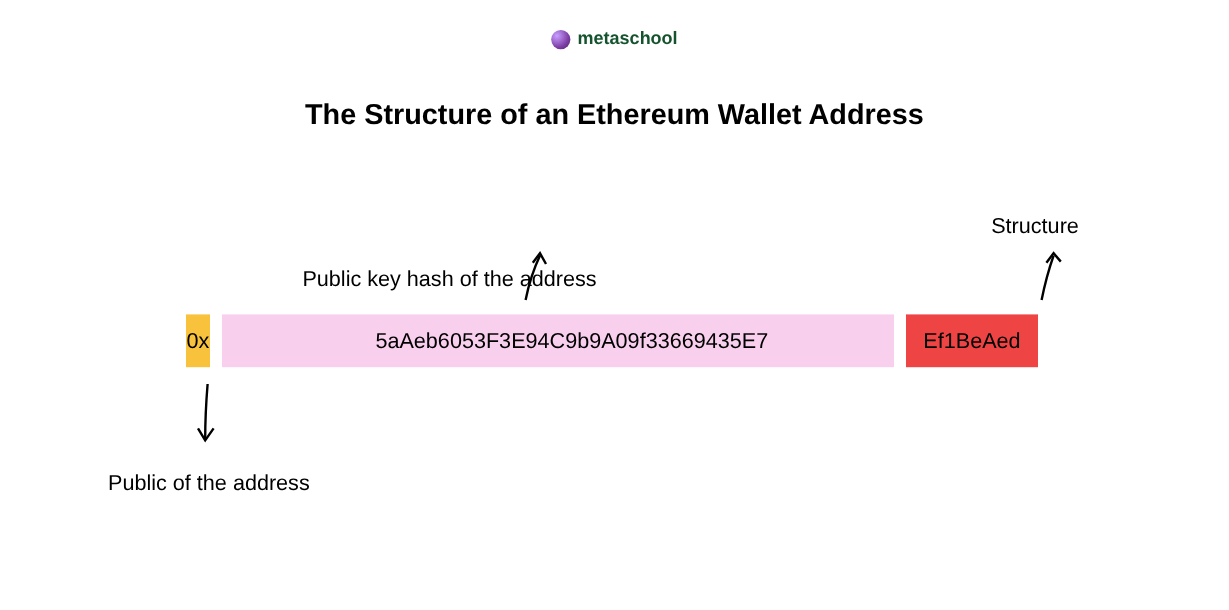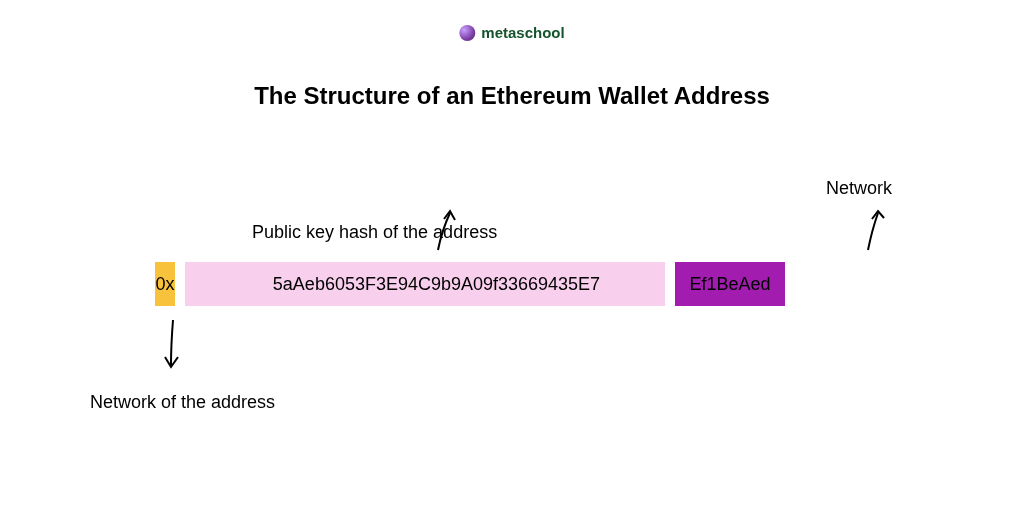--- a/index.html
+++ b/index.html
@@ -57,25 +57,25 @@
     color: #000;
     height: 44px;
   }
   .seg-prefix {
     background: #f9c23c;
     width: 20px;
     font-weight: 500;
   }
   .seg-hash {
     background: #f9cfee;
-    width: 480px;
+    width: 560px;
     padding-left: 23px;
   }
   .seg-checksum {
-    background: #a21caf;
+    background: #ef4444;
     width: 110px;
   }
   .label {
     position: absolute;
     font-size: 18px;
     color: #000;
   }
   .label-hash { top: 178px; left: 252px; margin-top: 44px; }
   .label-checksum { top: 178px; left: 826px; }
   .label-network { top: 392px; left: 90px; }
@@ -89,22 +89,22 @@
 <body>
 
 <div class="brand">
   <span class="ball"></span>
   <span>metaschool</span>
 </div>
 
 <h1 class="title">The Structure of an Ethereum Wallet Address</h1>
 
 <div class="label label-hash">Public key hash of the address</div>
-<div class="label label-checksum">Network</div>
-<div class="label label-network">Network of the address</div>
+<div class="label label-checksum">Structure</div>
+<div class="label label-network">Public of the address</div>
 
 <svg class="arrow" style="top:205px; left:430px;" width="30" height="50">
   <path d="M8 45 Q12 25 20 8" stroke-width="2"></path>
   <path d="M14 14 L20 6 L25 15" stroke-width="2"></path>
 </svg>
 
 <svg class="arrow" style="top:205px; left:860px;" width="30" height="50">
   <path d="M8 45 Q12 25 18 8" stroke-width="2"></path>
   <path d="M12 14 L18 6 L24 13" stroke-width="2"></path>
 </svg>

